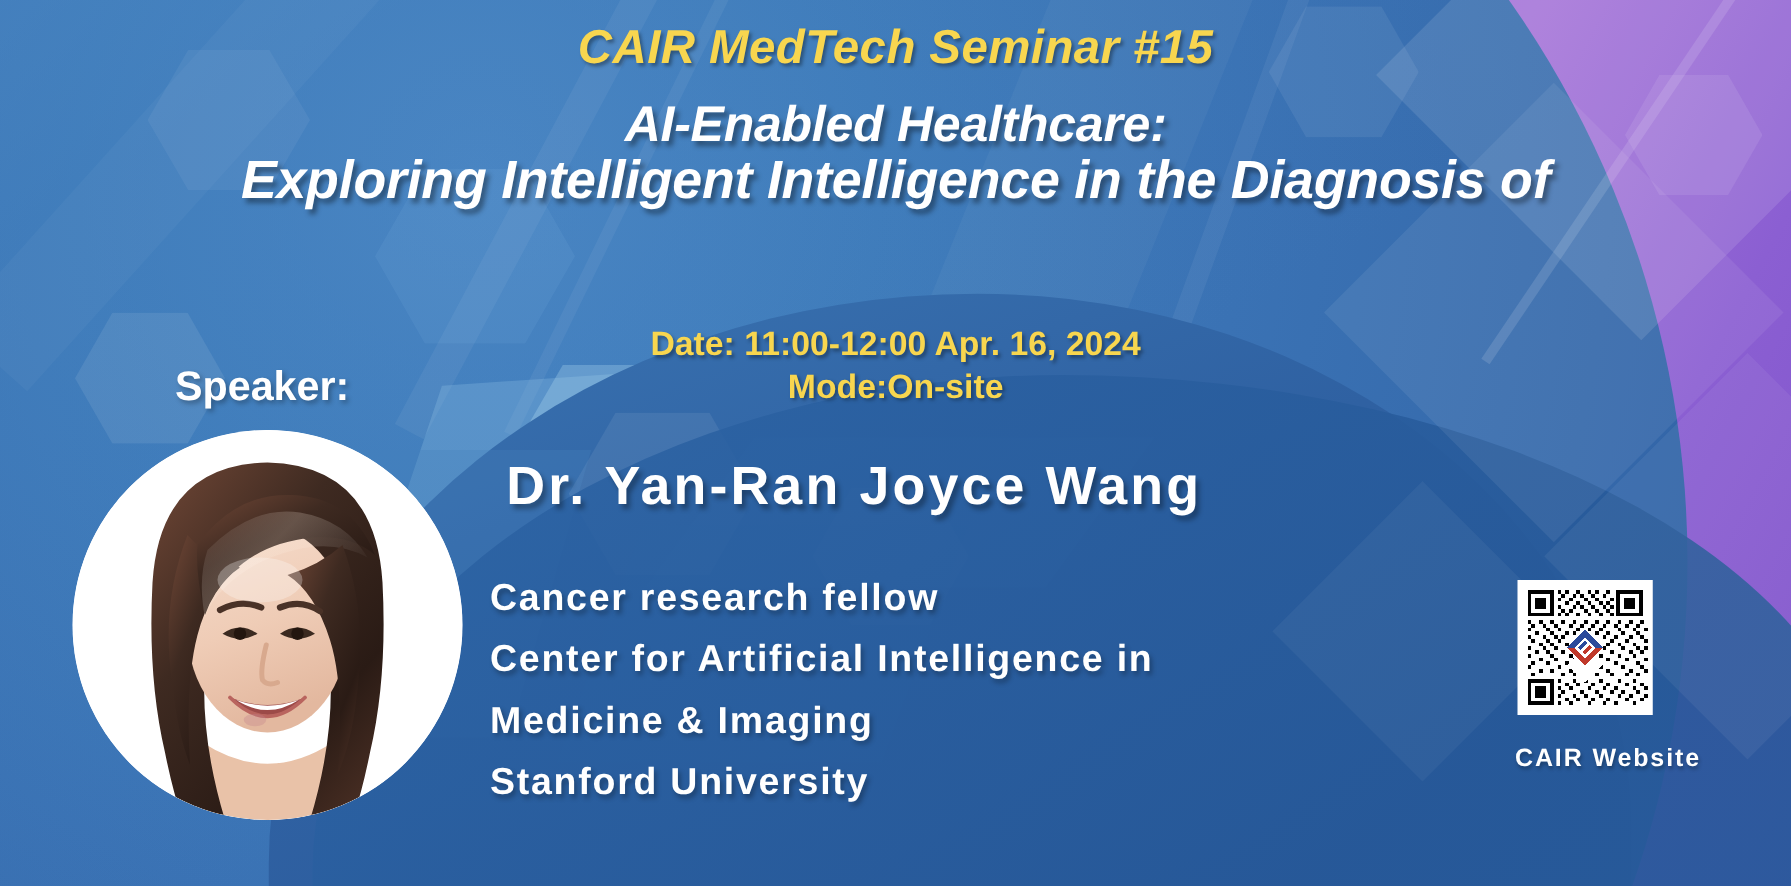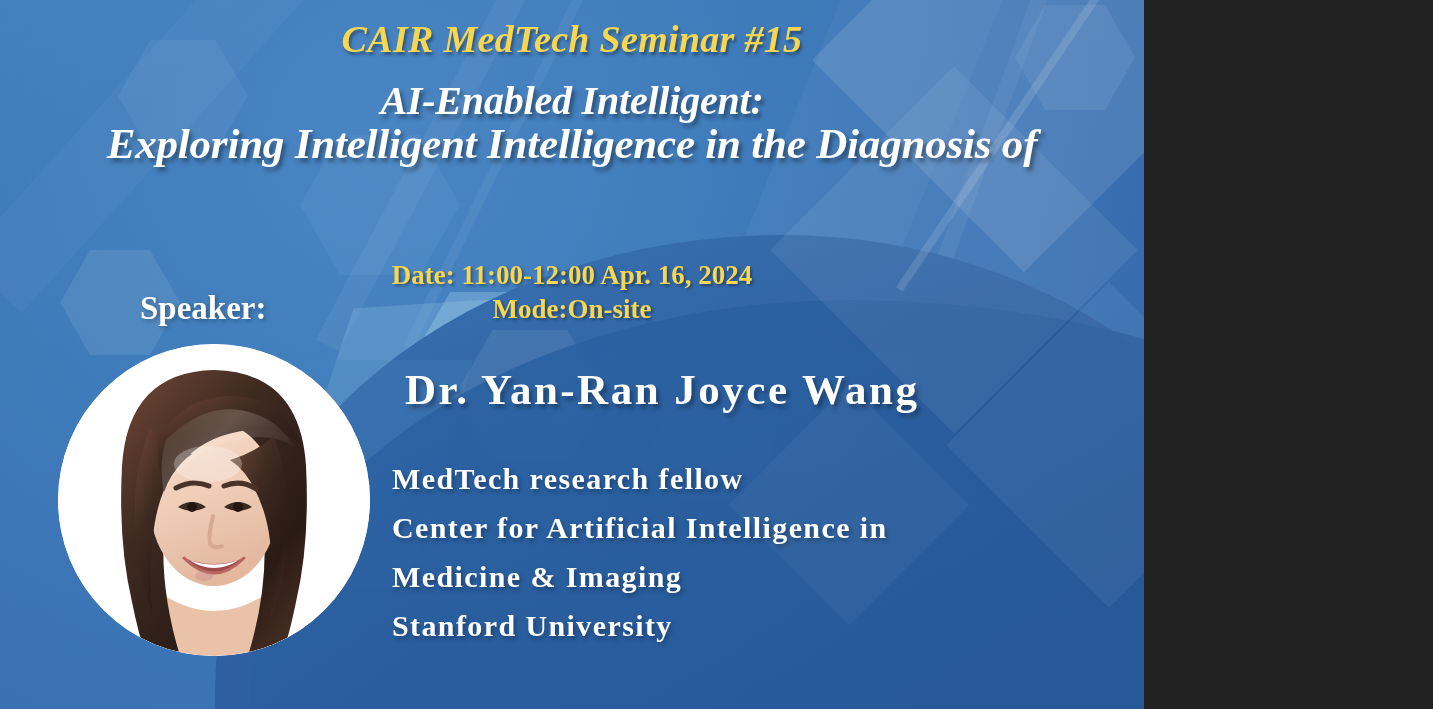--- a/index.html
+++ b/index.html
@@ -2,24 +2,24 @@
 <html><head>
 <meta charset="utf-8">
 <style>
   html, body {
     margin: 0;
     padding: 0;
     background: #222;
   }
   #poster {
     position: relative;
-    width: 1144px;
+    width: 1433px;
     height: 709px;
     overflow: hidden;
-    font-family: Liberation Serif, serif;
+    font-family: Liberation Sans, sans-serif;
     background: linear-gradient(118deg, #7d57cd 0%, #8055ce 16%, #9059d4 34%, #9f6ddb 52%, #a574d8 68%, #8b5fd2 84%, #7e52cb 100%);
   }
 
   
   .bg-layer { position: absolute; inset: 0; pointer-events: none; }
 
   
   .globe {
     position: absolute;
     left: -210px;
@@ -279,21 +279,21 @@
     <div class="pshape p3"></div>
     <div class="pshape p4"></div>
     <div class="pshape p6"></div>
   </div>
 
   <div class="content">
 
     <div class="seminar-no">CAIR MedTech Seminar #15</div>
 
     <div class="title-block">
-      <div class="title-line">AI-Enabled Intelligent:</div>
+      <div class="title-line">AI-Enabled Healthcare:</div>
       <div class="title-line big">Exploring Intelligent Intelligence in the Diagnosis of</div>
     </div>
 
     <div class="meta">
       <div>Date: 11:00-12:00 Apr. 16, 2024</div>
       <div>Mode:On-site</div>
     </div>
 
     <div class="speaker-label">Speaker:</div>
 
@@ -353,21 +353,21 @@
           <ellipse cx="146" cy="232" rx="9" ry="5" fill="rgba(196,132,140,0.35)"></ellipse>
 
           <ellipse cx="150" cy="120" rx="34" ry="18" fill="rgba(255,255,255,0.28)"></ellipse>
         </g>
       </svg>
     </div>
 
     <div class="speaker-name">Dr. Yan-Ran Joyce Wang</div>
 
     <div class="affil">
-      <div>MedTech research fellow</div>
+      <div>Cancer research fellow</div>
       <div>Center for Artificial Intelligence in</div>
       <div>Medicine &amp; Imaging</div>
       <div>Stanford University</div>
     </div>
 
     <div class="qr-block">
       <div class="qr-code">
         <svg class="qr-svg" viewBox="0 0 108 108" shape-rendering="crispEdges">
           <rect width="108" height="108" fill="#ffffff"></rect>
           <g fill="#000000">

